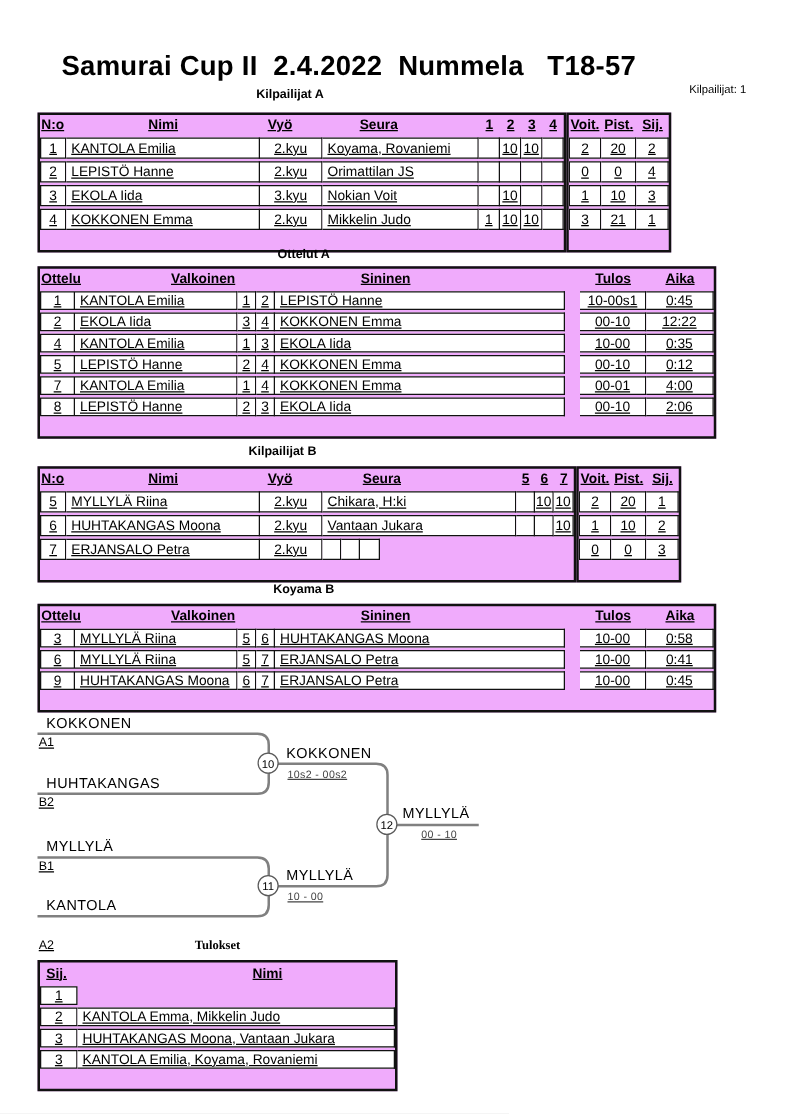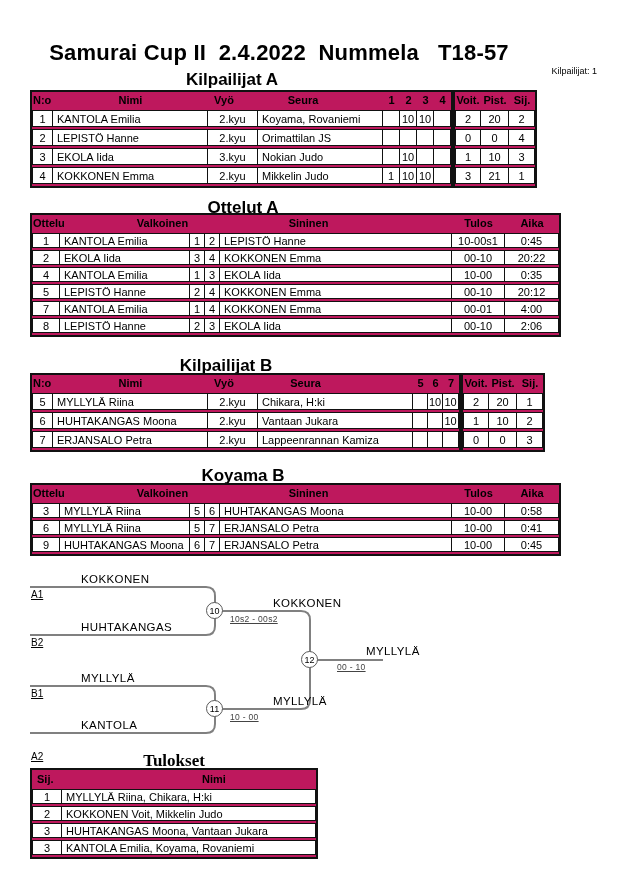--- a/index.html
+++ b/index.html
@@ -7,51 +7,51 @@
     position:relative;width:630px;height:891px;background:#ffffff;
     font-family:"Liberation Sans","DejaVu Sans",sans-serif;color:#000;
     overflow:hidden;margin:0 auto;
   }
   .page-title{
     position:absolute;left:0;top:40px;width:558px;text-align:center;
     font-size:22px;font-weight:bold;white-space:pre;letter-spacing:.2px;
   }
   .sec-title{
     position:absolute;transform:translateX(-50%);
-    font-size:17px;font-weight:bold;white-space:nowrap;
+    font-size:10px;font-weight:bold;white-space:nowrap;
   }
   .small-note{position:absolute;font-size:9px;white-space:nowrap;}
   .tbl{position:absolute;display:flex;align-items:stretch;}
-  .box{border:2px solid #111;background:#be185d;padding-bottom:2px;}
+  .box{border:2px solid #111;background:#f0abfc;padding-bottom:16px;text-decoration:underline;}
   .row{display:flex;margin-top:2px;}
   .hdr{display:flex;margin-top:0;}
   .hc{
     border:none;font-weight:bold;font-size:11px;display:flex;align-items:center;
     justify-content:center;box-sizing:border-box;white-space:nowrap;overflow:visible;height:16px;
   }
   .hc.hl{justify-content:flex-start;padding-left:1px;}
   .cell{
     box-sizing:border-box;border:1px solid #111;background:#fff;font-size:11px;
     display:flex;align-items:center;justify-content:center;white-space:nowrap;overflow:hidden;
   }
   .cell:not(:first-child){border-left:0;}
   .l{justify-content:flex-start;padding-left:4px;}
   .rp{height:17px;}  .rm{height:15px;}
   
   .pa1{width:21px;} .pa2{width:155px;} .pa3{width:50px;} .pa4{width:125px;} .pa5{width:17px;}
   .pr1{width:26px;} .pr2{width:28px;} .pr3{width:26px;}
   .pb4{width:155px;} .pb5{width:15px;} .pb5c{width:16px;}
   
   .ma1{width:28px;} .ma2{width:130px;} .ma3{width:15px;} .ma4{width:15px;}
-  .ma5{width:232px;} .ma6{width:53px;} .ma7{width:54px;}
+  .ma5{width:232px;} .ma6{width:53px;margin-left:12px;} .ma7{width:54px;}
   
   .ra1{width:30px;} .ra2{width:254px;}
   
   .bracket-svg{position:absolute;left:0;top:0;pointer-events:none;}
-  .bname{position:absolute;font-size:11.5px;letter-spacing:.4px;white-space:nowrap;margin-left:44px;}
+  .bname{position:absolute;font-size:11.5px;letter-spacing:.4px;white-space:nowrap;}
   .bseed{position:absolute;font-size:10px;white-space:nowrap;text-decoration:underline;}
   .bscore{position:absolute;font-size:8.5px;color:#444;letter-spacing:.3px;white-space:nowrap;text-decoration:underline;}
   .badge{
     position:absolute;width:17px;height:17px;box-sizing:border-box;border:1.5px solid #5a5a5a;
     border-radius:50%;background:#fff;font-size:9px;display:flex;align-items:center;justify-content:center;
   }
 </style>
 </head>
 <body>
 
@@ -90,21 +90,21 @@
           <span class="cell rp l pa4">Orimattilan JS</span>
           <span class="cell rp pa5"></span>
           <span class="cell rp pa5"></span>
           <span class="cell rp pa5"></span>
           <span class="cell rp pa5"></span>
       </div>
       <div class="row">
         <span class="cell rp pa1">3</span>
           <span class="cell rp l pa2">EKOLA Iida</span>
           <span class="cell rp pa3">3.kyu</span>
-          <span class="cell rp l pa4">Nokian Judo</span>
+          <span class="cell rp l pa4">Nokian Voit</span>
           <span class="cell rp pa5"></span>
           <span class="cell rp pa5">10</span>
           <span class="cell rp pa5"></span>
           <span class="cell rp pa5"></span>
       </div>
       <div class="row">
         <span class="cell rp pa1">4</span>
           <span class="cell rp l pa2">KOKKONEN Emma</span>
           <span class="cell rp pa3">2.kyu</span>
           <span class="cell rp l pa4">Mikkelin Judo</span>
@@ -162,39 +162,39 @@
           <span class="cell rm ma6">10-00s1</span>
           <span class="cell rm ma7">0:45</span>
         </div>
       <div class="row">
           <span class="cell rm ma1">2</span>
           <span class="cell rm l ma2">EKOLA Iida</span>
           <span class="cell rm ma3">3</span>
           <span class="cell rm ma4">4</span>
           <span class="cell rm l ma5">KOKKONEN Emma</span>
           <span class="cell rm ma6">00-10</span>
-          <span class="cell rm ma7">20:22</span>
+          <span class="cell rm ma7">12:22</span>
         </div>
       <div class="row">
           <span class="cell rm ma1">4</span>
           <span class="cell rm l ma2">KANTOLA Emilia</span>
           <span class="cell rm ma3">1</span>
           <span class="cell rm ma4">3</span>
           <span class="cell rm l ma5">EKOLA Iida</span>
           <span class="cell rm ma6">10-00</span>
           <span class="cell rm ma7">0:35</span>
         </div>
       <div class="row">
           <span class="cell rm ma1">5</span>
           <span class="cell rm l ma2">LEPISTÖ Hanne</span>
           <span class="cell rm ma3">2</span>
           <span class="cell rm ma4">4</span>
           <span class="cell rm l ma5">KOKKONEN Emma</span>
           <span class="cell rm ma6">00-10</span>
-          <span class="cell rm ma7">20:12</span>
+          <span class="cell rm ma7">0:12</span>
         </div>
       <div class="row">
           <span class="cell rm ma1">7</span>
           <span class="cell rm l ma2">KANTOLA Emilia</span>
           <span class="cell rm ma3">1</span>
           <span class="cell rm ma4">4</span>
           <span class="cell rm l ma5">KOKKONEN Emma</span>
           <span class="cell rm ma6">00-01</span>
           <span class="cell rm ma7">4:00</span>
         </div>
@@ -237,21 +237,20 @@
           <span class="cell rp pa3">2.kyu</span>
           <span class="cell rp l pb4">Vantaan Jukara</span>
           <span class="cell rp pb5"></span>
           <span class="cell rp pb5"></span>
           <span class="cell rp pb5c">10</span>
       </div>
       <div class="row">
         <span class="cell rp pa1">7</span>
           <span class="cell rp l pa2">ERJANSALO Petra</span>
           <span class="cell rp pa3">2.kyu</span>
-          <span class="cell rp l pb4">Lappeenrannan Kamiza</span>
           <span class="cell rp pb5"></span>
           <span class="cell rp pb5"></span>
           <span class="cell rp pb5c"></span>
       </div>
     </div>
     <div class="box">
       <div class="hdr">
         <span class="hc pr1">Voit.</span>
         <span class="hc pr2">Pist.</span>
         <span class="hc pr3">Sij.</span>
@@ -346,25 +345,24 @@
 
   <div class="sec-title" style="left:174px;top:751px;font-family:Liberation Serif, serif;">Tulokset</div>
   <div class="tbl" style="left:30px;top:768px;">
     <div class="box">
       <div class="hdr" style="height:17px;">
         <span class="hc hl ra1" style="height:17px;padding-left:5px;">Sij.</span>
         <span class="hc ra2" style="height:17px;padding-left:50px;">Nimi</span>
       </div>
       <div class="row">
           <span class="cell rm ra1">1</span>
-          <span class="cell rm l ra2">MYLLYLÄ Riina, Chikara, H:ki</span>
         </div>
       <div class="row">
           <span class="cell rm ra1">2</span>
-          <span class="cell rm l ra2">KOKKONEN Voit, Mikkelin Judo</span>
+          <span class="cell rm l ra2">KANTOLA Emma, Mikkelin Judo</span>
         </div>
       <div class="row">
           <span class="cell rm ra1">3</span>
           <span class="cell rm l ra2">HUHTAKANGAS Moona, Vantaan Jukara</span>
         </div>
       <div class="row">
           <span class="cell rm ra1">3</span>
           <span class="cell rm l ra2">KANTOLA Emilia, Koyama, Rovaniemi</span>
         </div>
     </div>

